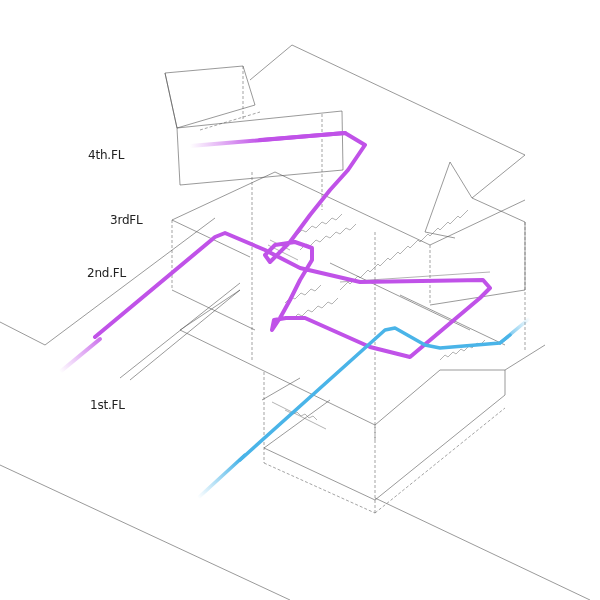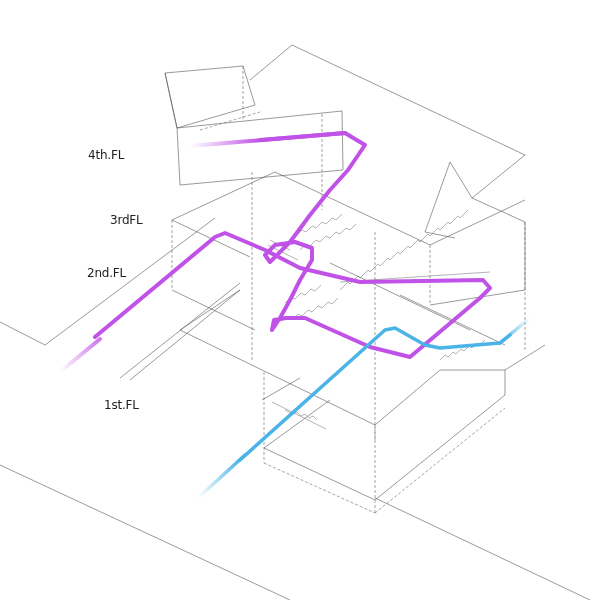--- a/index.html
+++ b/index.html
@@ -133,14 +133,14 @@
     <g>
       <path class="pathB" stroke="url(#gB1)" d="M198,498 L245,455"></path>
       <path class="pathB" stroke="#4ab4e8" d="M240,460 L385,330 L395,328 L425,345 L440,348 L500,343 L510,335"></path>
       <path class="pathB" stroke="url(#gB2)" d="M500,343 L530,318"></path>
     </g>
   </svg>
 
   <div class="label" style="left:88px; top:148px;">4th.FL</div>
   <div class="label" style="left:90px; top:213px;margin-left:20px;">3rdFL</div>
   <div class="label" style="left:87px; top:266px;">2nd.FL</div>
-  <div class="label" style="left:104px; top:398px;">1st.FL</div>
+  <div class="label" style="left:90px; top:398px;">1st.FL</div>
 </div>
 
 </body></html>

